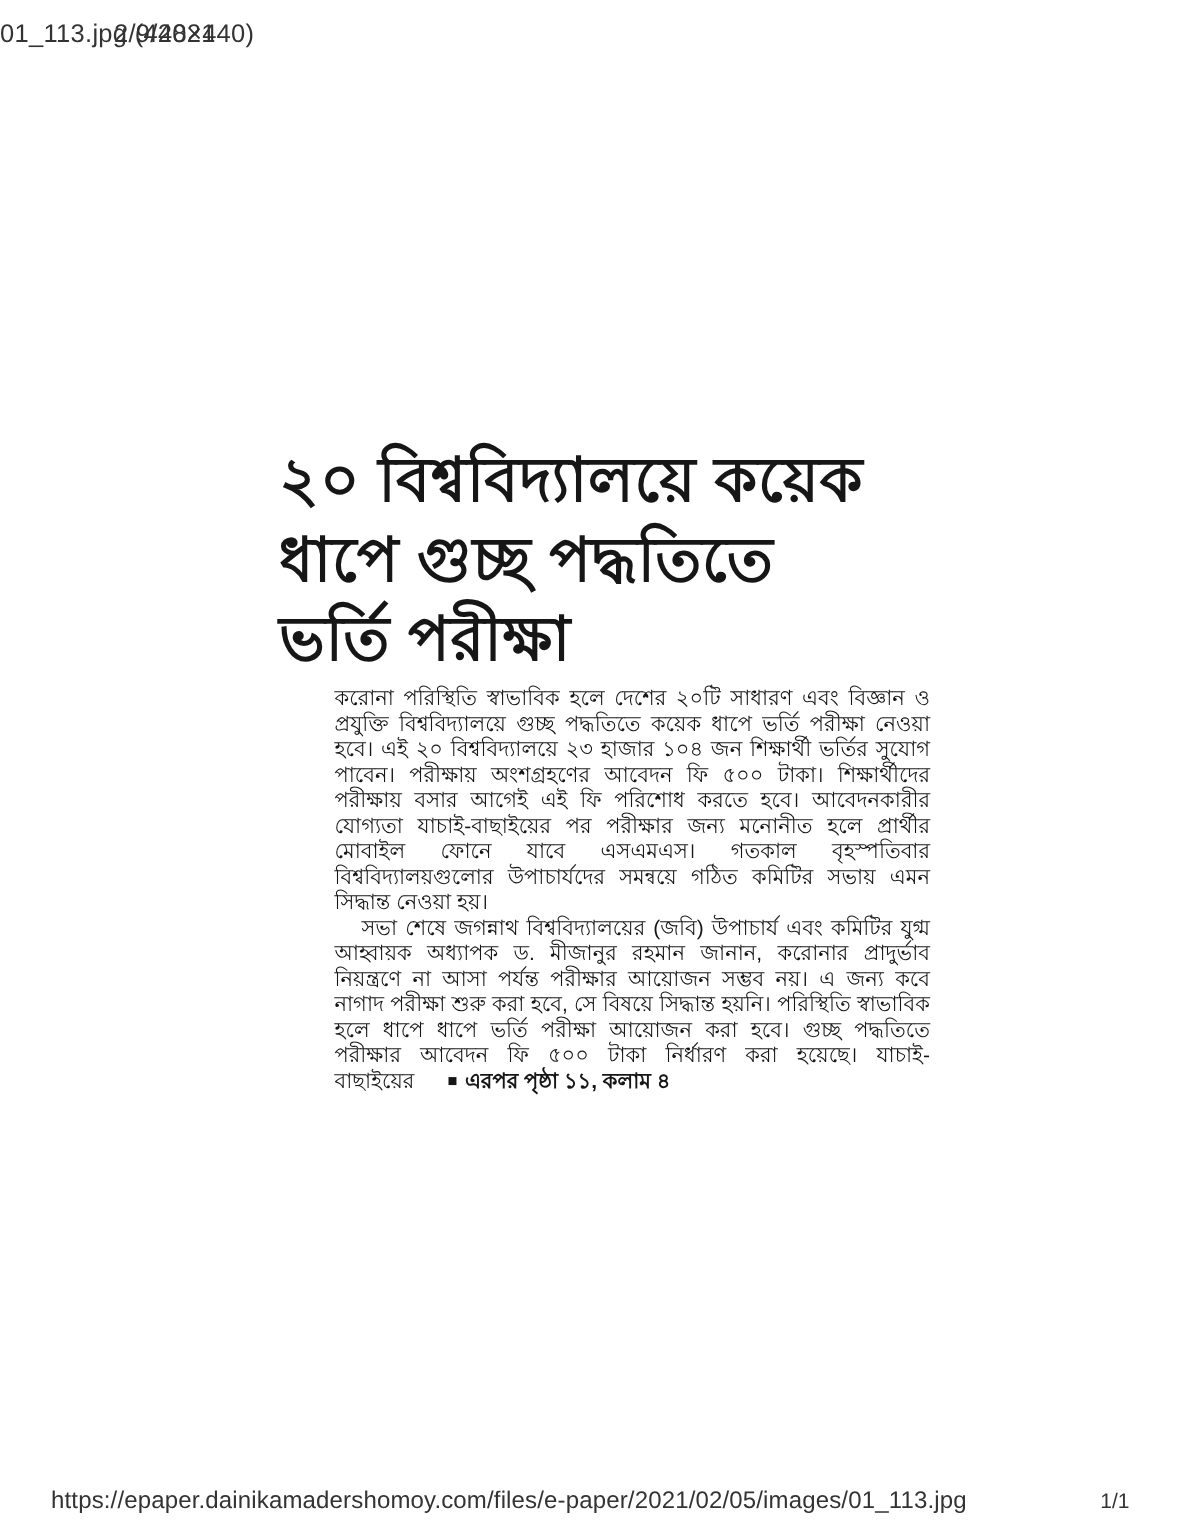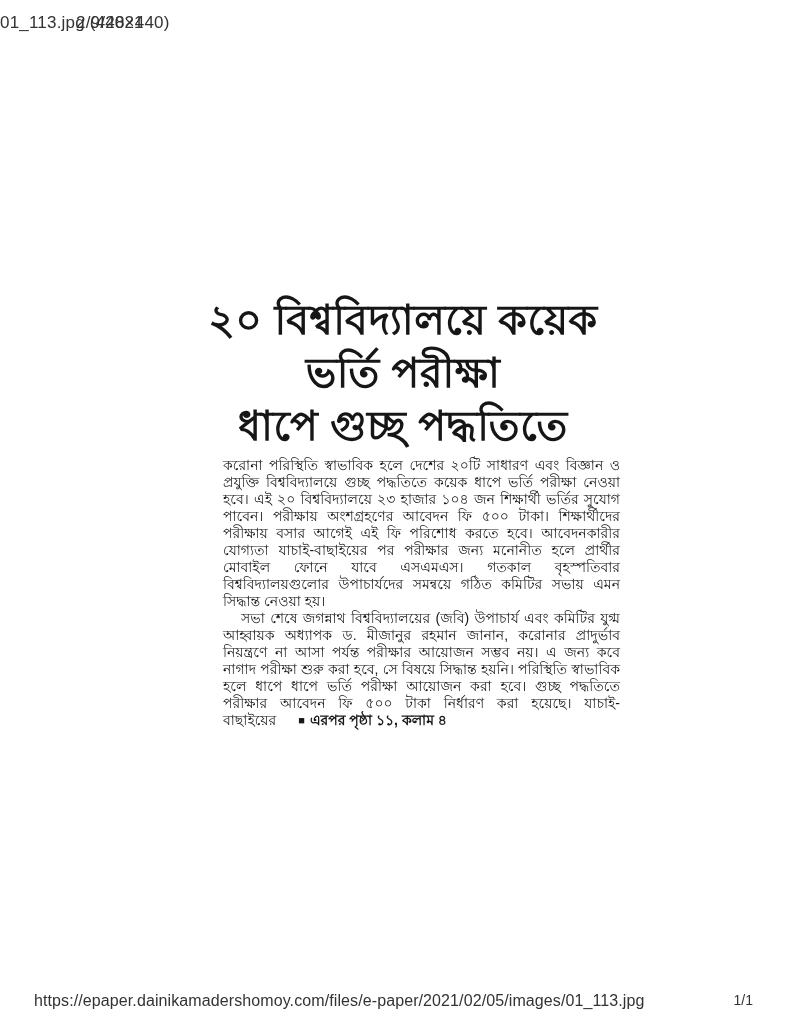--- a/index.html
+++ b/index.html
@@ -51,21 +51,21 @@
 
   
   .article {
     position: absolute;
     left: 186px;
     top: 294px;
     width: 434px;
     color: #161616;
   }
   .headline {
-    text-align: center;
+    text-align: left;
     font-weight: 700;
     font-size: 41px;
     line-height: 53px;
     letter-spacing: 0.5px;
   }
   .headline-line { display: block; }
   .byline-row {
     margin-top: 12px;
     font-size: 15px;
     font-weight: 700;
@@ -102,22 +102,22 @@
 <div class="page">
 
   <div class="print-header-date">2/9/2021</div>
 
   <div class="print-header-title">01_113.jpg (448×440)</div>
 
   <div class="article">
 
     <h1 class="headline">
       <span class="headline-line">২০ বিশ্ববিদ্যালয়ে কয়েক</span>
+      <span class="headline-line">ধাপে গুচ্ছ পদ্ধতিতে</span>
       <span class="headline-line">ভর্তি পরীক্ষা</span>
-      <span class="headline-line">ধাপে গুচ্ছ পদ্ধতিতে</span>
     </h1>
 
 
     <div class="body-copy">
       <p>করোনা পরিস্থিতি স্বাভাবিক হলে দেশের ২০টি সাধারণ এবং বিজ্ঞান ও প্রযুক্তি বিশ্ববিদ্যালয়ে গুচ্ছ পদ্ধতিতে কয়েক ধাপে ভর্তি পরীক্ষা নেওয়া হবে। এই ২০ বিশ্ববিদ্যালয়ে ২৩ হাজার ১০৪ জন শিক্ষার্থী ভর্তির সুযোগ পাবেন। পরীক্ষায় অংশগ্রহণের আবেদন ফি ৫০০ টাকা। শিক্ষার্থীদের পরীক্ষায় বসার আগেই এই ফি পরিশোধ করতে হবে। আবেদনকারীর যোগ্যতা যাচাই-বাছাইয়ের পর পরীক্ষার জন্য মনোনীত হলে প্রার্থীর মোবাইল ফোনে যাবে এসএমএস। গতকাল বৃহস্পতিবার বিশ্ববিদ্যালয়গুলোর উপাচার্যদের সমন্বয়ে গঠিত কমিটির সভায় এমন সিদ্ধান্ত নেওয়া হয়।</p>
       <p class="indent"><span>সভা শেষে জগন্নাথ বিশ্ববিদ্যালয়ের (জবি) উপাচার্য এবং কমিটির যুগ্ম আহ্বায়ক অধ্যাপক ড. মীজানুর রহমান জানান, করোনার প্রাদুর্ভাব নিয়ন্ত্রণে না আসা পর্যন্ত পরীক্ষার আয়োজন সম্ভব নয়। এ জন্য কবে নাগাদ পরীক্ষা শুরু করা হবে, সে বিষয়ে সিদ্ধান্ত হয়নি। পরিস্থিতি স্বাভাবিক হলে ধাপে ধাপে ভর্তি পরীক্ষা আয়োজন করা হবে। গুচ্ছ পদ্ধতিতে পরীক্ষার আবেদন ফি ৫০০ টাকা নির্ধারণ করা হয়েছে। যাচাই-বাছাইয়ের</span><span class="jump-note"><span class="jump-bullet">■</span><span>এরপর পৃষ্ঠা ১১, কলাম ৪</span></span></p>
     </div>
 
   </div>
 

